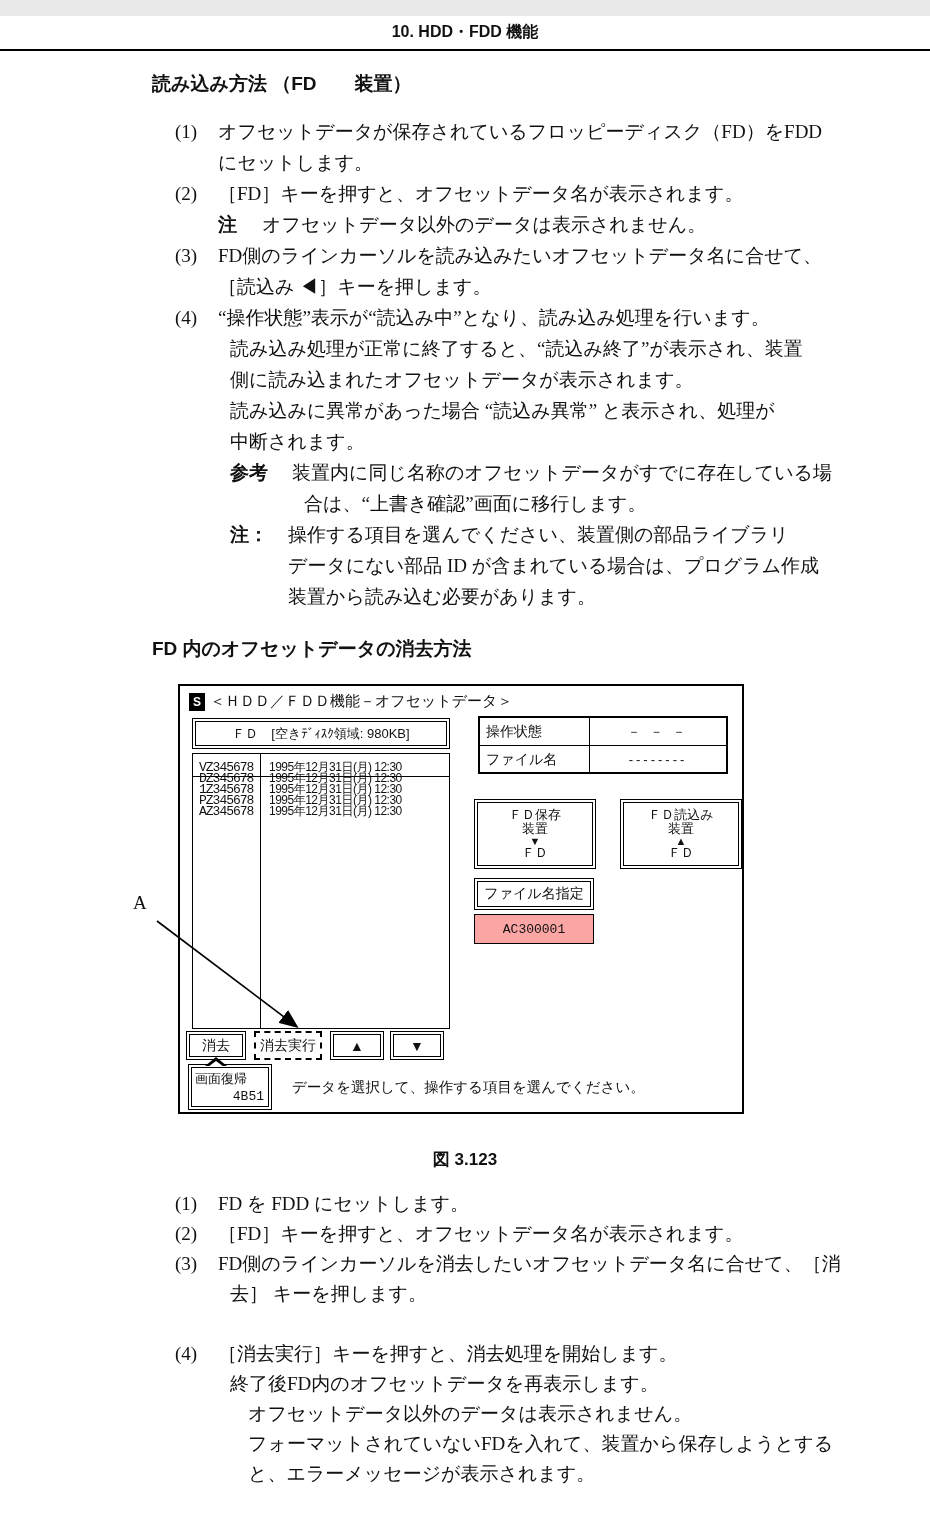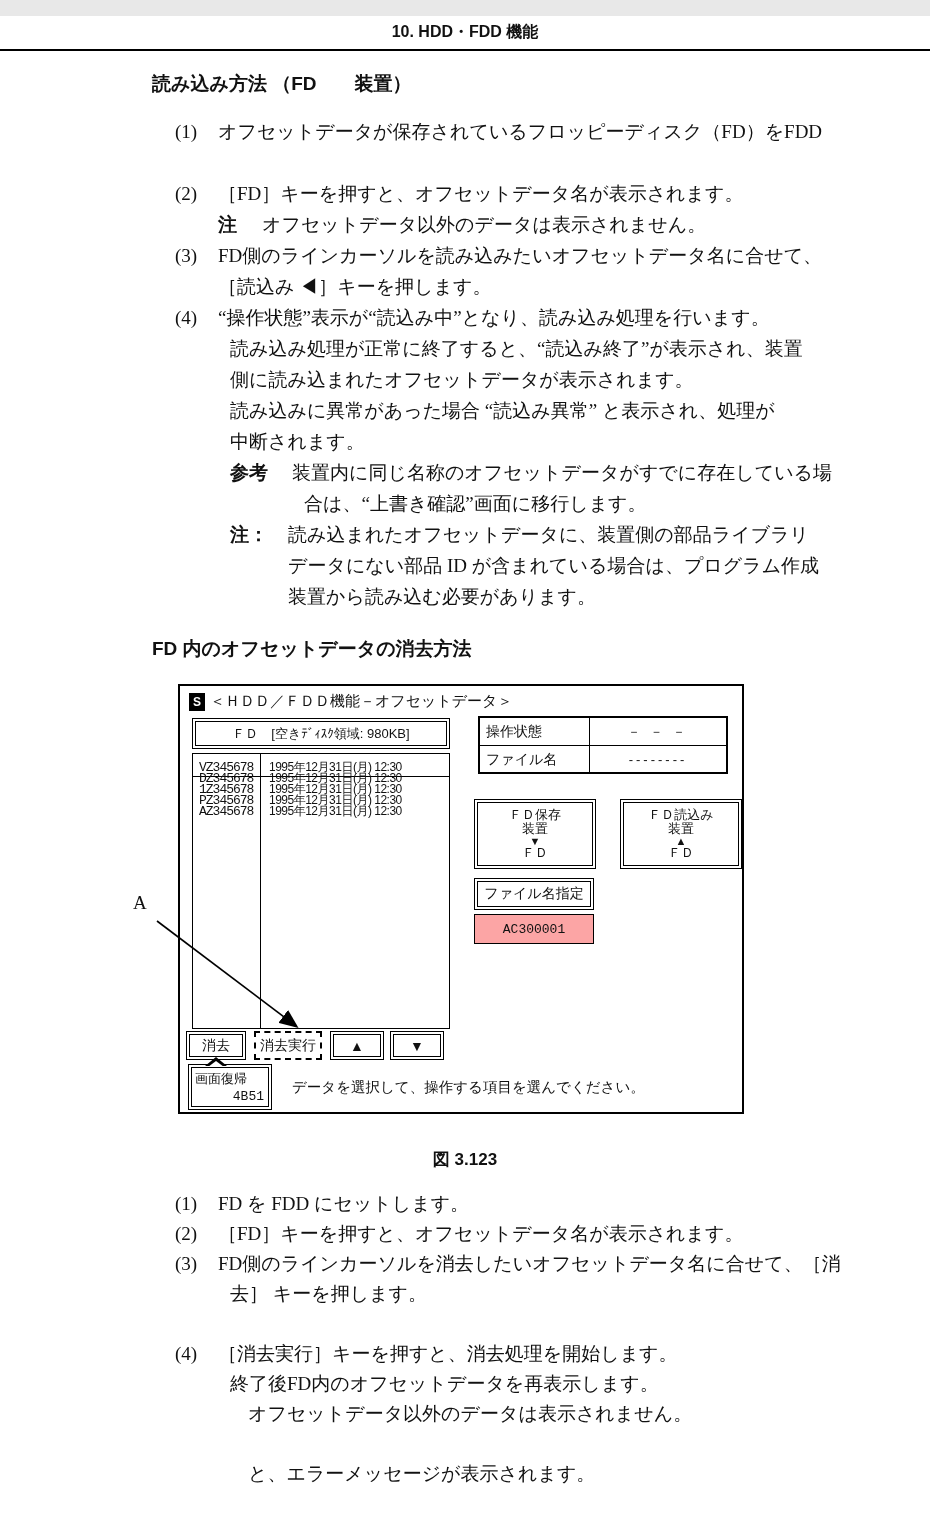--- a/index.html
+++ b/index.html
@@ -89,20 +89,23 @@
 
   <div class="page-header">10.  HDD・FDD 機能</div>
   <div class="hr" style="top:33px;"></div>
 
   <div class="sec-title" style="top:55px;">読み込み方法 （FD　　装置）</div>
 
   <div class="t-row" style="top:100px;">
       <span class="num">(1)</span>
       <span class="tx">オフセットデータが保存されているフロッピーディスク（FD）をFDD</span>
     </div>
+  <div class="t-row" style="top:131px;">
+      <span class="tx">にセットします。</span>
+    </div>
   <div class="t-row" style="top:162px;">
       <span class="num">(2)</span>
       <span class="tx">［FD］キーを押すと、オフセットデータ名が表示されます。</span>
     </div>
   <div class="t-row" style="top:193px;">
       <span class="lbl">注</span>
       <span class="after-note">オフセットデータ以外のデータは表示されません。</span>
     </div>
   <div class="t-row" style="top:224px;">
       <span class="num">(3)</span>
@@ -129,21 +132,21 @@
     </div>
   <div class="t-row" style="top:441px;">
       <span class="lbl2">参考</span>
       <span class="after-ref">装置内に同じ名称のオフセットデータがすでに存在している場</span>
     </div>
   <div class="t-row" style="top:472px;">
       <span class="ref-wrap">合は、“上書き確認”画面に移行します。</span>
     </div>
   <div class="t-row" style="top:503px;">
       <span class="lbl2">注：</span>
-      <span class="after-note2">読み込まれたオフセットデータに、装置側の部品ライブラリ</span>
+      <span class="after-note2">操作する項目を選んでください、装置側の部品ライブラリ</span>
     </div>
   <div class="t-row" style="top:534px;">
       <span class="after-note2">データにない部品 ID が含まれている場合は、プログラム作成</span>
     </div>
   <div class="t-row" style="top:565px;">
       <span class="after-note2">装置から読み込む必要があります。</span>
     </div>
 
   <div class="sec-title" style="top:620px;">FD 内のオフセットデータの消去方法</div>
 
@@ -273,18 +276,21 @@
   <div class="t-row b2" style="top:1323px;">
       <span class="num">(4)</span>
       <span class="tx">［消去実行］キーを押すと、消去処理を開始します。</span>
     </div>
   <div class="t-row b2" style="top:1353px;">
       <span class="tx2">終了後FD内のオフセットデータを再表示します。</span>
     </div>
   <div class="t-row b2" style="top:1383px;">
       <span class="tx3">オフセットデータ以外のデータは表示されません。</span>
     </div>
+  <div class="t-row b2" style="top:1413px;">
+      <span class="tx3">フォーマットされていないFDを入れて、装置から保存しようとする</span>
+    </div>
   <div class="t-row b2" style="top:1443px;">
       <span class="tx3">と、エラーメッセージが表示されます。</span>
     </div>
 
   <div class="hr" style="top:1526px;"></div>
 </div>
 
 </body></html>

